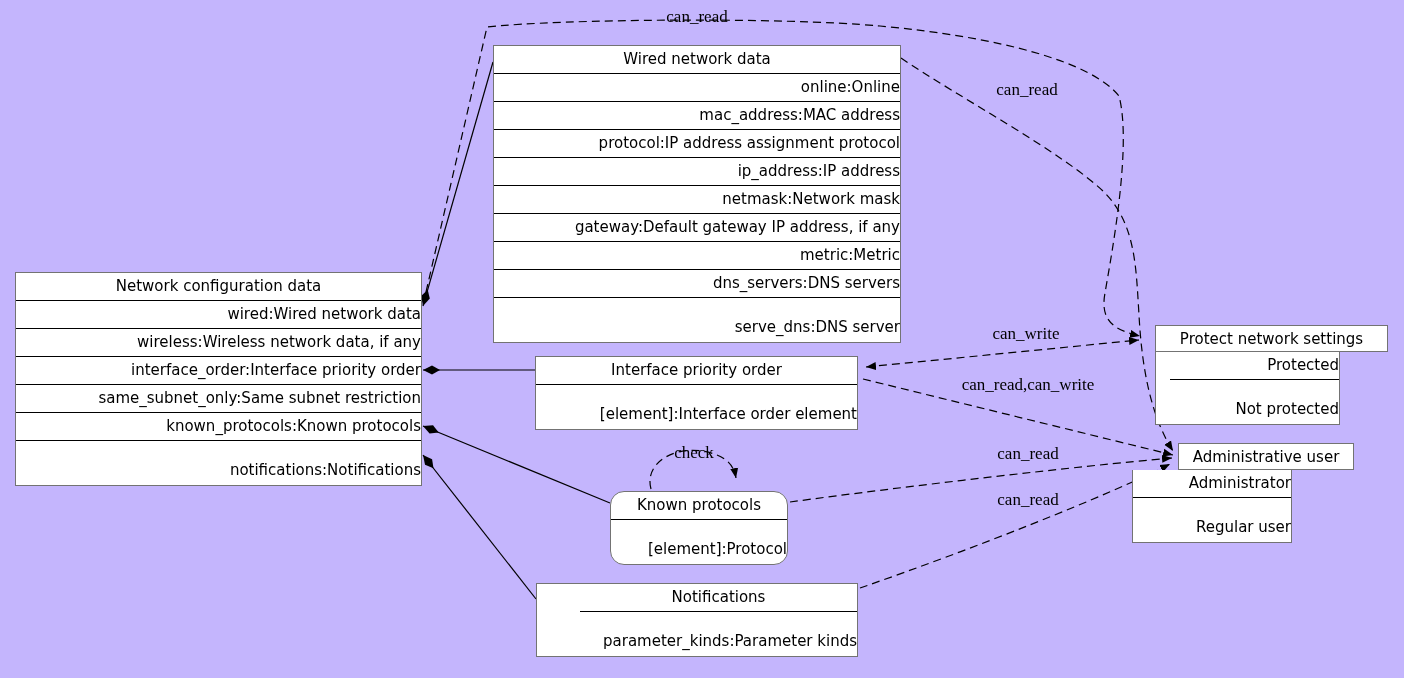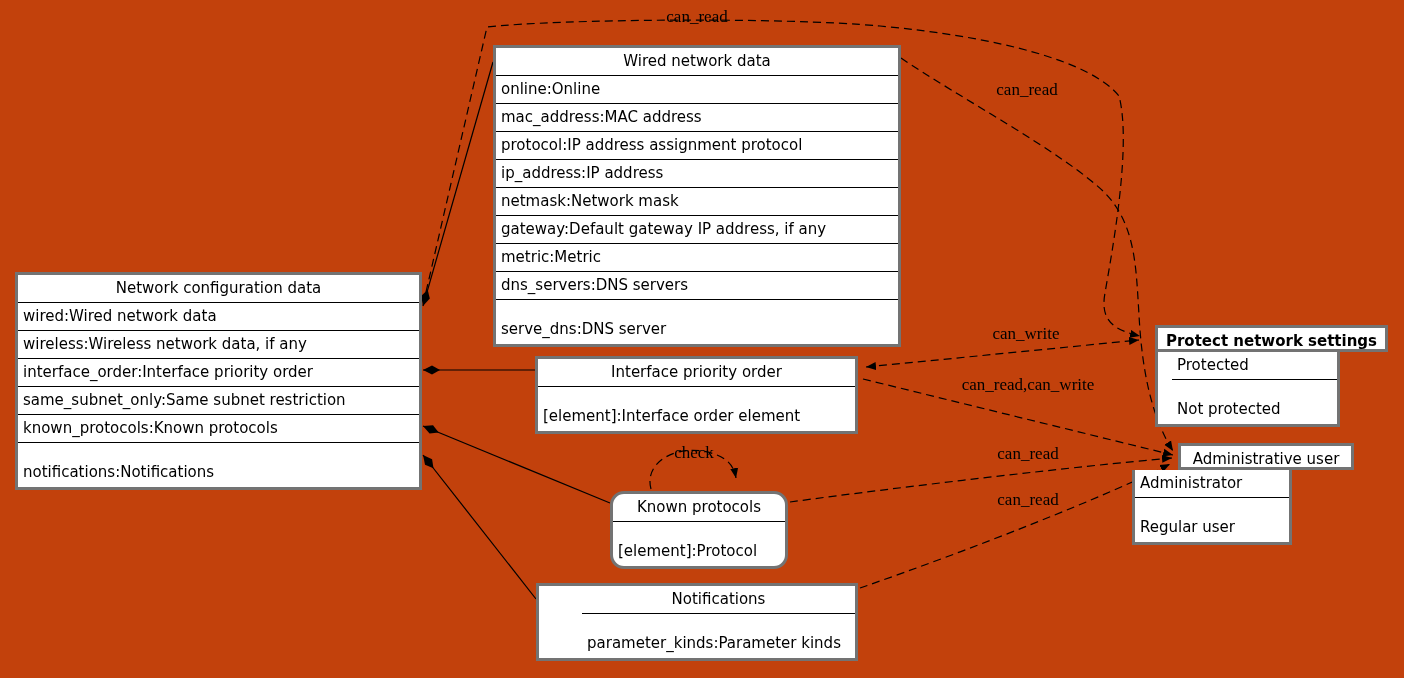--- a/index.html
+++ b/index.html
@@ -1,51 +1,52 @@
 <!DOCTYPE html>
 <html><head>
 <meta charset="utf-8">
 <style>
   html,body{margin:0;padding:0;background:#ffffff;}
   #canvas{
     position:relative;
     width:1404px;height:678px;
-    background:#c2410c;
+    background:#c4b5fd;
     font-family:"DejaVu Sans","Liberation Sans",sans-serif;
     color:#000;
     overflow:hidden;
   }
   #edges{position:absolute;left:0;top:0;width:1404px;height:678px;}
   .edge{fill:none;stroke:#000;stroke-width:1.2;}
   .dashed{stroke-dasharray:8 5;}
   .edge-label{
     font-family:"Liberation Serif","DejaVu Serif",serif;
     font-size:17px;fill:#000;text-anchor:middle;
   }
   .uml-node{
     position:absolute;
     background:#fff;
-    border:3px solid #737373;
+    border:1px solid #737373;
     box-sizing:border-box;
     font-size:15px;
     line-height:27px;
   }
   .uml-title{
     text-align:center;
     height:27px;line-height:26px;
     border-bottom:1px solid #000;
     white-space:nowrap;overflow:hidden;
   }
   .uml-node .uml-title:last-child{border-bottom:none;}
   .uml-row{
     height:28px;line-height:27px;
     padding:0 0 0 5px;
     border-bottom:1px solid #000;
     white-space:nowrap;overflow:hidden;
     box-sizing:border-box;
+    text-align:right;
   }
   .uml-row:last-child{border-bottom:none;margin-top:16px;}
   .rows-only{border-top:none;}
 </style>
 </head>
 <body>
 
 <div id="canvas">
 
   <svg id="edges" viewBox="0 0 1404 678" xmlns="http://www.w3.org/2000/svg">
@@ -114,21 +115,21 @@
   <div class="uml-node" style="left:610px;top:491px;width:178px;border-radius:14px;">
     <div class="uml-title">Known protocols</div>
     <div class="uml-row">[element]:Protocol</div>
   </div>
 
   <div class="uml-node" style="left:536px;top:583px;width:322px;padding-left:43px;">
     <div class="uml-title">Notifications</div>
     <div class="uml-row">parameter_kinds:Parameter kinds</div>
   </div>
 
-  <div class="uml-node" style="left:1155px;top:325px;width:233px;height:27px;font-weight:bold;">
+  <div class="uml-node" style="left:1155px;top:325px;width:233px;height:27px;">
     <div class="uml-title">Protect network settings</div>
   </div>
   <div class="uml-node rows-only" style="left:1155px;top:352px;width:185px;padding-left:14px;">
     <div class="uml-row">Protected</div>
     <div class="uml-row">Not protected</div>
   </div>
 
   <div class="uml-node" style="left:1178px;top:443px;width:176px;height:27px;">
     <div class="uml-title">Administrative user</div>
   </div>

